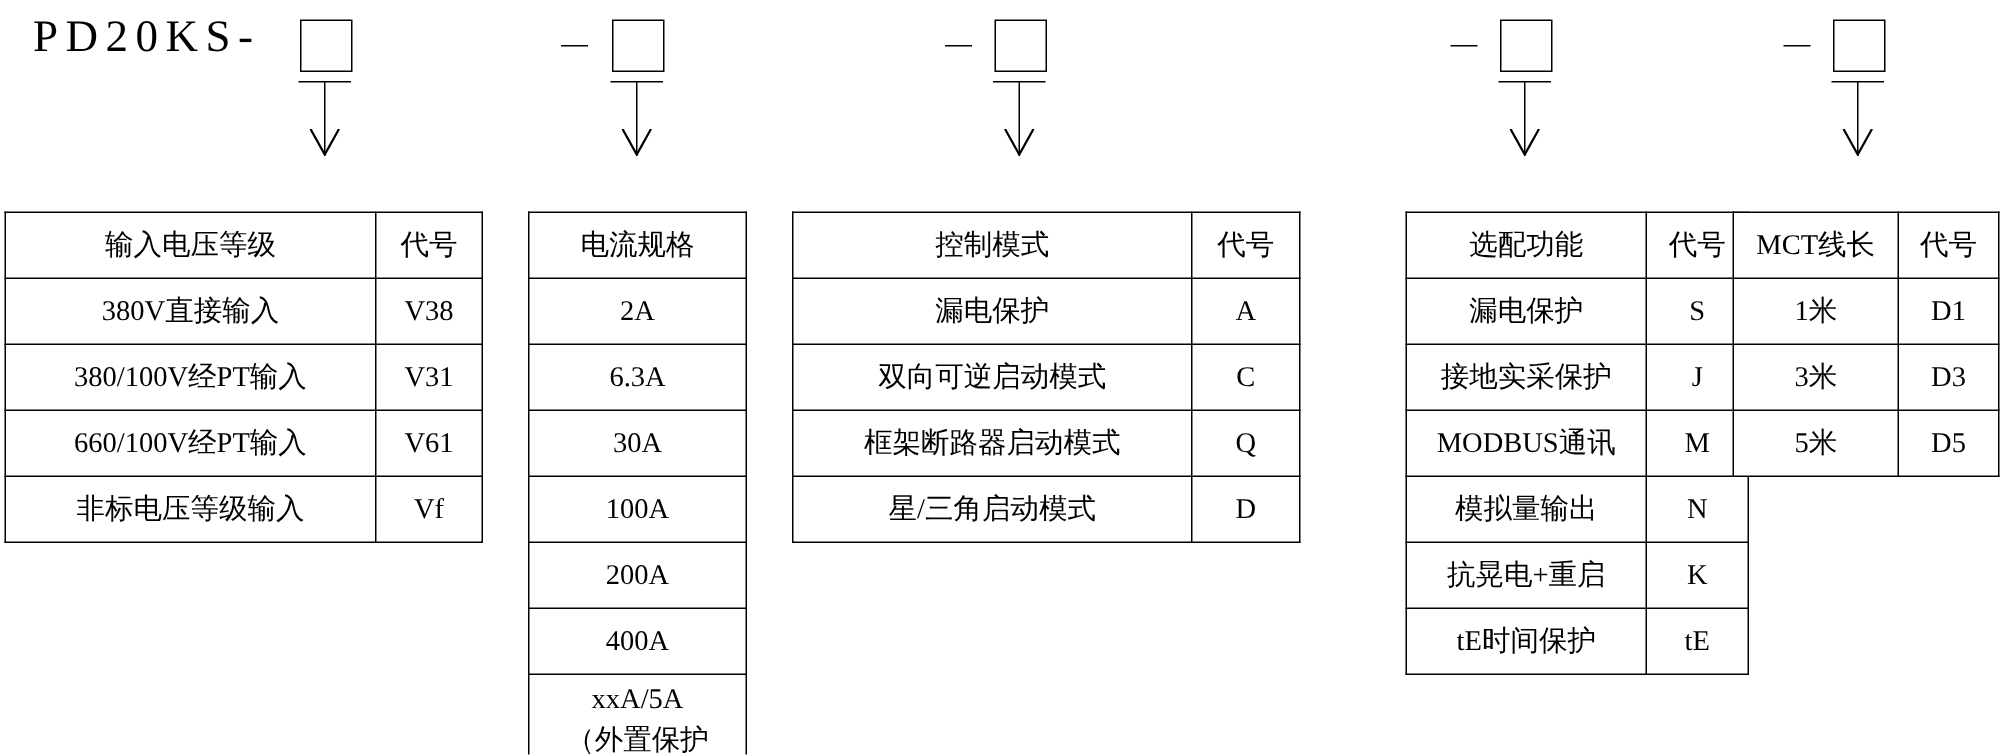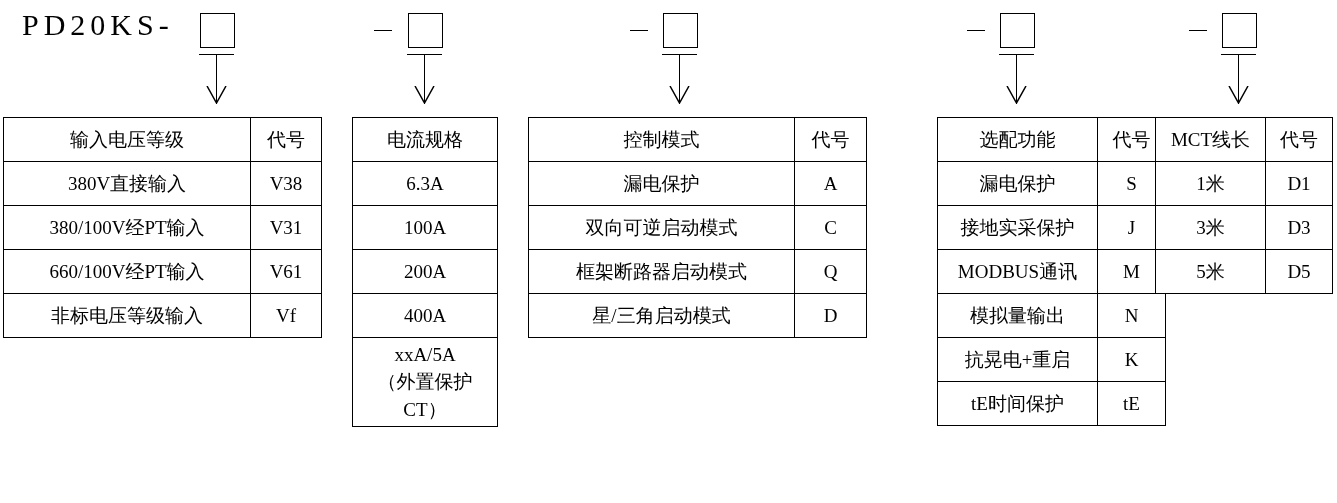--- a/index.html
+++ b/index.html
@@ -15,20 +15,21 @@
   }
   .code-box{position:absolute;border:1.4px solid #000;background:#fff;}
   .dash{position:absolute;height:0;border-top:1.8px solid #000;}
   .arrow{position:absolute;}
   .arrow .bar{position:absolute;left:0;top:0;height:0;border-top:1.5px solid #000;}
   .arrow .stem{position:absolute;height:0;border-left:1.5px solid #000;}
   .arrow svg{position:absolute;left:0;}
   table.spec{
     position:absolute;border-collapse:collapse;background:#fff;
     table-layout:fixed;
+    margin-top:24px;
   }
   table.spec td{
     border:1.3px solid #000;
     text-align:center;vertical-align:middle;
     font-size:19px;height:43px;padding:0 4px;
     font-family:"Liberation Serif","DejaVu Serif",serif;
     white-space:nowrap;line-height:1.15;
   }
   table.spec td.tall{height:88px;white-space:normal;line-height:1.45;}
   .cn{font-family:"Liberation Serif","DejaVu Serif",serif;}
@@ -118,21 +119,27 @@
 
 <table class="spec" style="left:352px;top:117px;width:145px;">
   <colgroup>
       <col style="width:145px;">
     </colgroup>
   <tbody>
     <tr>
       <td class="cn">电流规格</td>
     </tr>
     <tr>
+      <td>2A</td>
+    </tr>
+    <tr>
       <td>6.3A</td>
+    </tr>
+    <tr>
+      <td>30A</td>
     </tr>
     <tr>
       <td>100A</td>
     </tr>
     <tr>
       <td>200A</td>
     </tr>
     <tr>
       <td>400A</td>
     </tr>

